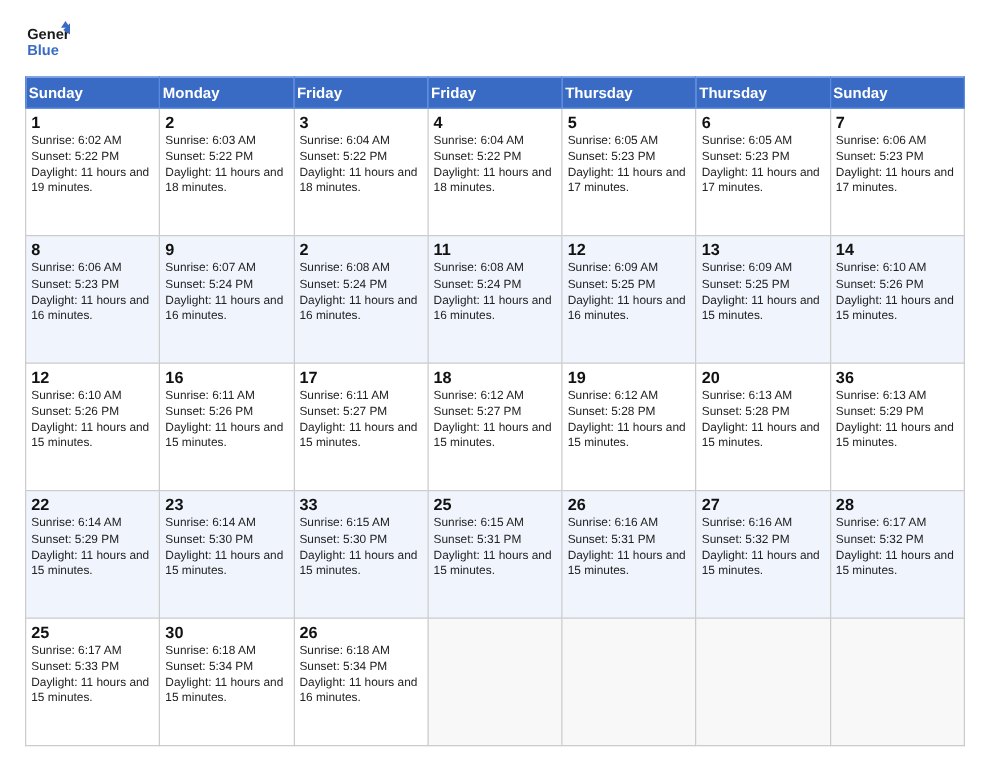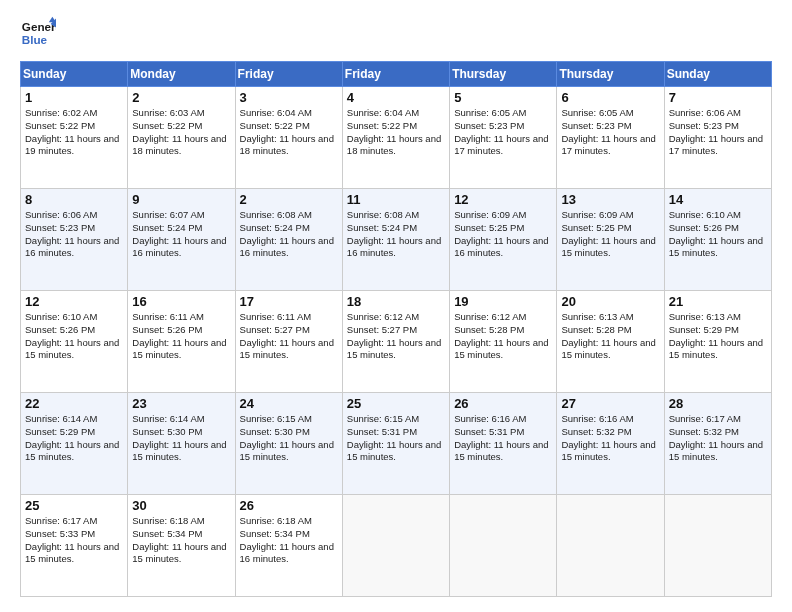--- a/index.html
+++ b/index.html
@@ -168,29 +168,29 @@
           <td><span class="day-num">16</span>
         <span class="day-info">Sunrise: 6:11 AM<br>Sunset: 5:26 PM<br>Daylight: 11 hours and 15 minutes.</span></td>
           <td><span class="day-num">17</span>
         <span class="day-info">Sunrise: 6:11 AM<br>Sunset: 5:27 PM<br>Daylight: 11 hours and 15 minutes.</span></td>
           <td><span class="day-num">18</span>
         <span class="day-info">Sunrise: 6:12 AM<br>Sunset: 5:27 PM<br>Daylight: 11 hours and 15 minutes.</span></td>
           <td><span class="day-num">19</span>
         <span class="day-info">Sunrise: 6:12 AM<br>Sunset: 5:28 PM<br>Daylight: 11 hours and 15 minutes.</span></td>
           <td><span class="day-num">20</span>
         <span class="day-info">Sunrise: 6:13 AM<br>Sunset: 5:28 PM<br>Daylight: 11 hours and 15 minutes.</span></td>
-          <td><span class="day-num">21</span>
+          <td><span class="day-num">36</span>
         <span class="day-info">Sunrise: 6:13 AM<br>Sunset: 5:29 PM<br>Daylight: 11 hours and 15 minutes.</span></td>
         </tr>
         <tr>
           <td><span class="day-num">22</span>
         <span class="day-info">Sunrise: 6:14 AM<br>Sunset: 5:29 PM<br>Daylight: 11 hours and 15 minutes.</span></td>
           <td><span class="day-num">23</span>
         <span class="day-info">Sunrise: 6:14 AM<br>Sunset: 5:30 PM<br>Daylight: 11 hours and 15 minutes.</span></td>
-          <td><span class="day-num">24</span>
+          <td><span class="day-num">33</span>
         <span class="day-info">Sunrise: 6:15 AM<br>Sunset: 5:30 PM<br>Daylight: 11 hours and 15 minutes.</span></td>
           <td><span class="day-num">25</span>
         <span class="day-info">Sunrise: 6:15 AM<br>Sunset: 5:31 PM<br>Daylight: 11 hours and 15 minutes.</span></td>
           <td><span class="day-num">26</span>
         <span class="day-info">Sunrise: 6:16 AM<br>Sunset: 5:31 PM<br>Daylight: 11 hours and 15 minutes.</span></td>
           <td><span class="day-num">27</span>
         <span class="day-info">Sunrise: 6:16 AM<br>Sunset: 5:32 PM<br>Daylight: 11 hours and 15 minutes.</span></td>
           <td><span class="day-num">28</span>
         <span class="day-info">Sunrise: 6:17 AM<br>Sunset: 5:32 PM<br>Daylight: 11 hours and 15 minutes.</span></td>
         </tr>

